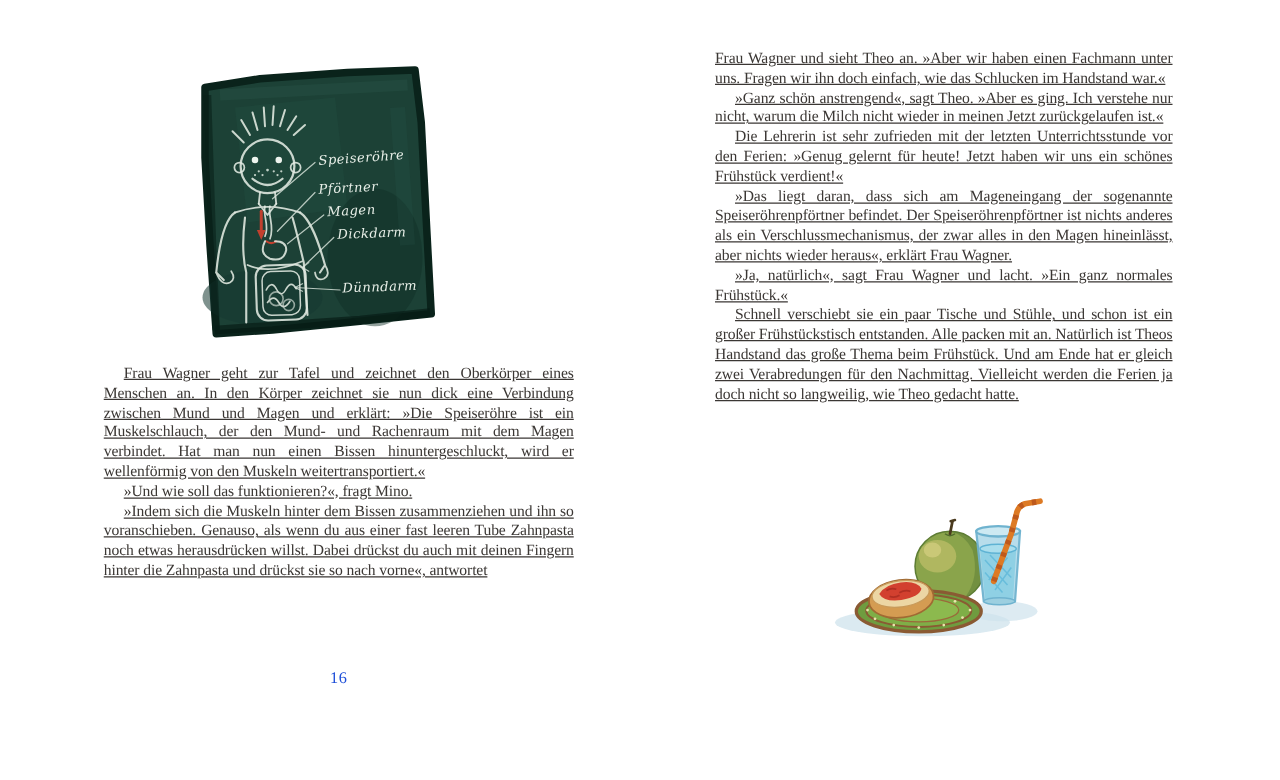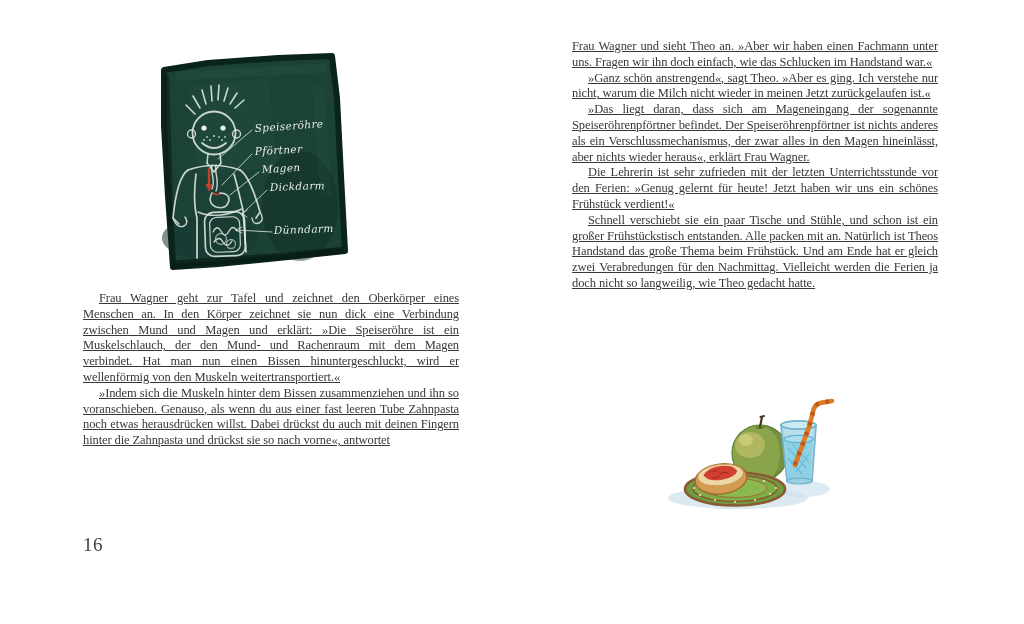--- a/index.html
+++ b/index.html
@@ -5,22 +5,22 @@
   html,body{margin:0;padding:0;}
   body{width:1024px;height:624px;background:#ffffff;overflow:hidden;}
   .spread{position:relative;width:1024px;height:624px;background:#ffffff;
           font-family:"Liberation Serif","DejaVu Serif",serif;color:#3b3734;}
   .textblock{position:absolute;font-size:12.5px;line-height:15.8px;
              text-align:justify;letter-spacing:-0.1px;hyphens:auto;-webkit-hyphens:auto;}
   .textblock p{margin:0;padding:0;text-decoration:underline;}
   .textblock p.indent{text-indent:16px;}
   #left-text{left:83px;top:291px;width:376px;}
   #right-text{left:572px;top:39px;width:366px;}
-  .pagenum{position:absolute;left:83px;top:534px;width:376px;text-align:left;
-           color:#404040;font-size:19px;letter-spacing:0.5px;}
+  .pagenum{position:absolute;left:83px;top:534px;width:376px;text-align:center;
+           color:#1d4ed8;font-size:13px;letter-spacing:0.5px;}
   .illus{position:absolute;}
   #chalkboard-illus{left:148px;top:46px;}
   #food-illus{left:660px;top:392px;}
   .chalkline{stroke:#e3ebe2;fill:none;stroke-linecap:round;stroke-linejoin:round;opacity:.88;}
   .chalkthin{stroke:#dde8df;fill:none;stroke-width:1;stroke-linecap:round;opacity:.8;}
   .boardlabel{font-family:"DejaVu Serif",serif;font-style:italic;font-size:10.5px;
               fill:#e7eee7;letter-spacing:.4px;}
 </style>
 </head>
 <body>
@@ -122,33 +122,35 @@
         <text x="107" y="86" class="boardlabel" transform="rotate(-4 107 86)">Speiseröhre</text>
         <text x="107" y="109" class="boardlabel" transform="rotate(-3 107 109)">Pförtner</text>
         <text x="114" y="127" class="boardlabel" transform="rotate(-3 114 127)">Magen</text>
         <text x="122" y="145" class="boardlabel" transform="rotate(-2 122 145)">Dickdarm</text>
         <text x="126" y="188" class="boardlabel" transform="rotate(-2 126 188)">Dünndarm</text>
       </g>
     </svg>
 
     <div id="left-text" class="textblock">
       <p class="indent">Frau Wagner geht zur Tafel und zeichnet den Oberkörper eines Menschen an. In den Körper zeichnet sie nun dick eine Verbindung zwischen Mund und Magen und erklärt: »Die Speiseröhre ist ein Muskelschlauch, der den Mund- und Rachenraum mit dem Magen verbindet. Hat man nun einen Bissen hinuntergeschluckt, wird er wellenförmig von den Muskeln weitertransportiert.«</p>
+      <p class="indent">»Und wie soll das funktionieren?«, fragt Mino.</p>
       <p class="indent">»Indem sich die Muskeln hinter dem Bissen zusammenziehen und ihn so voranschieben. Genauso, als wenn du aus einer fast leeren Tube Zahnpasta noch etwas herausdrücken willst. Dabei drückst du auch mit deinen Fingern hinter die Zahnpasta und drückst sie so nach vorne«, antwortet</p>
     </div>
 
     <div class="pagenum">16</div>
   </div>
 
   <div>
 
     <div id="right-text" class="textblock">
       <p>Frau Wagner und sieht Theo an. »Aber wir haben einen Fachmann unter uns. Fragen wir ihn doch einfach, wie das Schlucken im Handstand war.«</p>
       <p class="indent">»Ganz schön anstrengend«, sagt Theo. »Aber es ging. Ich verstehe nur nicht, warum die Milch nicht wieder in meinen Jetzt zurückgelaufen ist.«</p>
+      <p class="indent">Die Lehrerin ist sehr zufrieden mit der letzten Unterrichtsstunde vor den Ferien: »Genug gelernt für heute! Jetzt haben wir uns ein schönes Frühstück verdient!«</p>
       <p class="indent">»Das liegt daran, dass sich am Mageneingang der sogenannte Speiseröhrenpförtner befindet. Der Speiseröhrenpförtner ist nichts anderes als ein Verschlussmechanismus, der zwar alles in den Magen hineinlässt, aber nichts wieder heraus«, erklärt Frau Wagner.</p>
-      <p class="indent">Die Lehrerin ist sehr zufrieden mit der letzten Unterrichtsstunde vor den Ferien: »Genug gelernt für heute! Jetzt haben wir uns ein schönes Frühstück verdient!«</p>
+      <p class="indent">»Ja, natürlich«, sagt Frau Wagner und lacht. »Ein ganz normales Frühstück.«</p>
       <p class="indent">Schnell verschiebt sie ein paar Tische und Stühle, und schon ist ein großer Frühstückstisch entstanden. Alle packen mit an. Natürlich ist Theos Handstand das große Thema beim Frühstück. Und am Ende hat er gleich zwei Verabredungen für den Nachmittag. Vielleicht werden die Ferien ja doch nicht so langweilig, wie Theo gedacht hatte.</p>
     </div>
 
     <svg id="food-illus" class="illus" width="205" height="128" viewBox="0 0 205 128">
 
       <g>
         <ellipse cx="78" cy="106" rx="70" ry="11" fill="#cfe3ec" opacity="0.75"></ellipse>
         <ellipse cx="142" cy="97" rx="28" ry="8" fill="#cfe3ec" opacity="0.7"></ellipse>
       </g>
 

